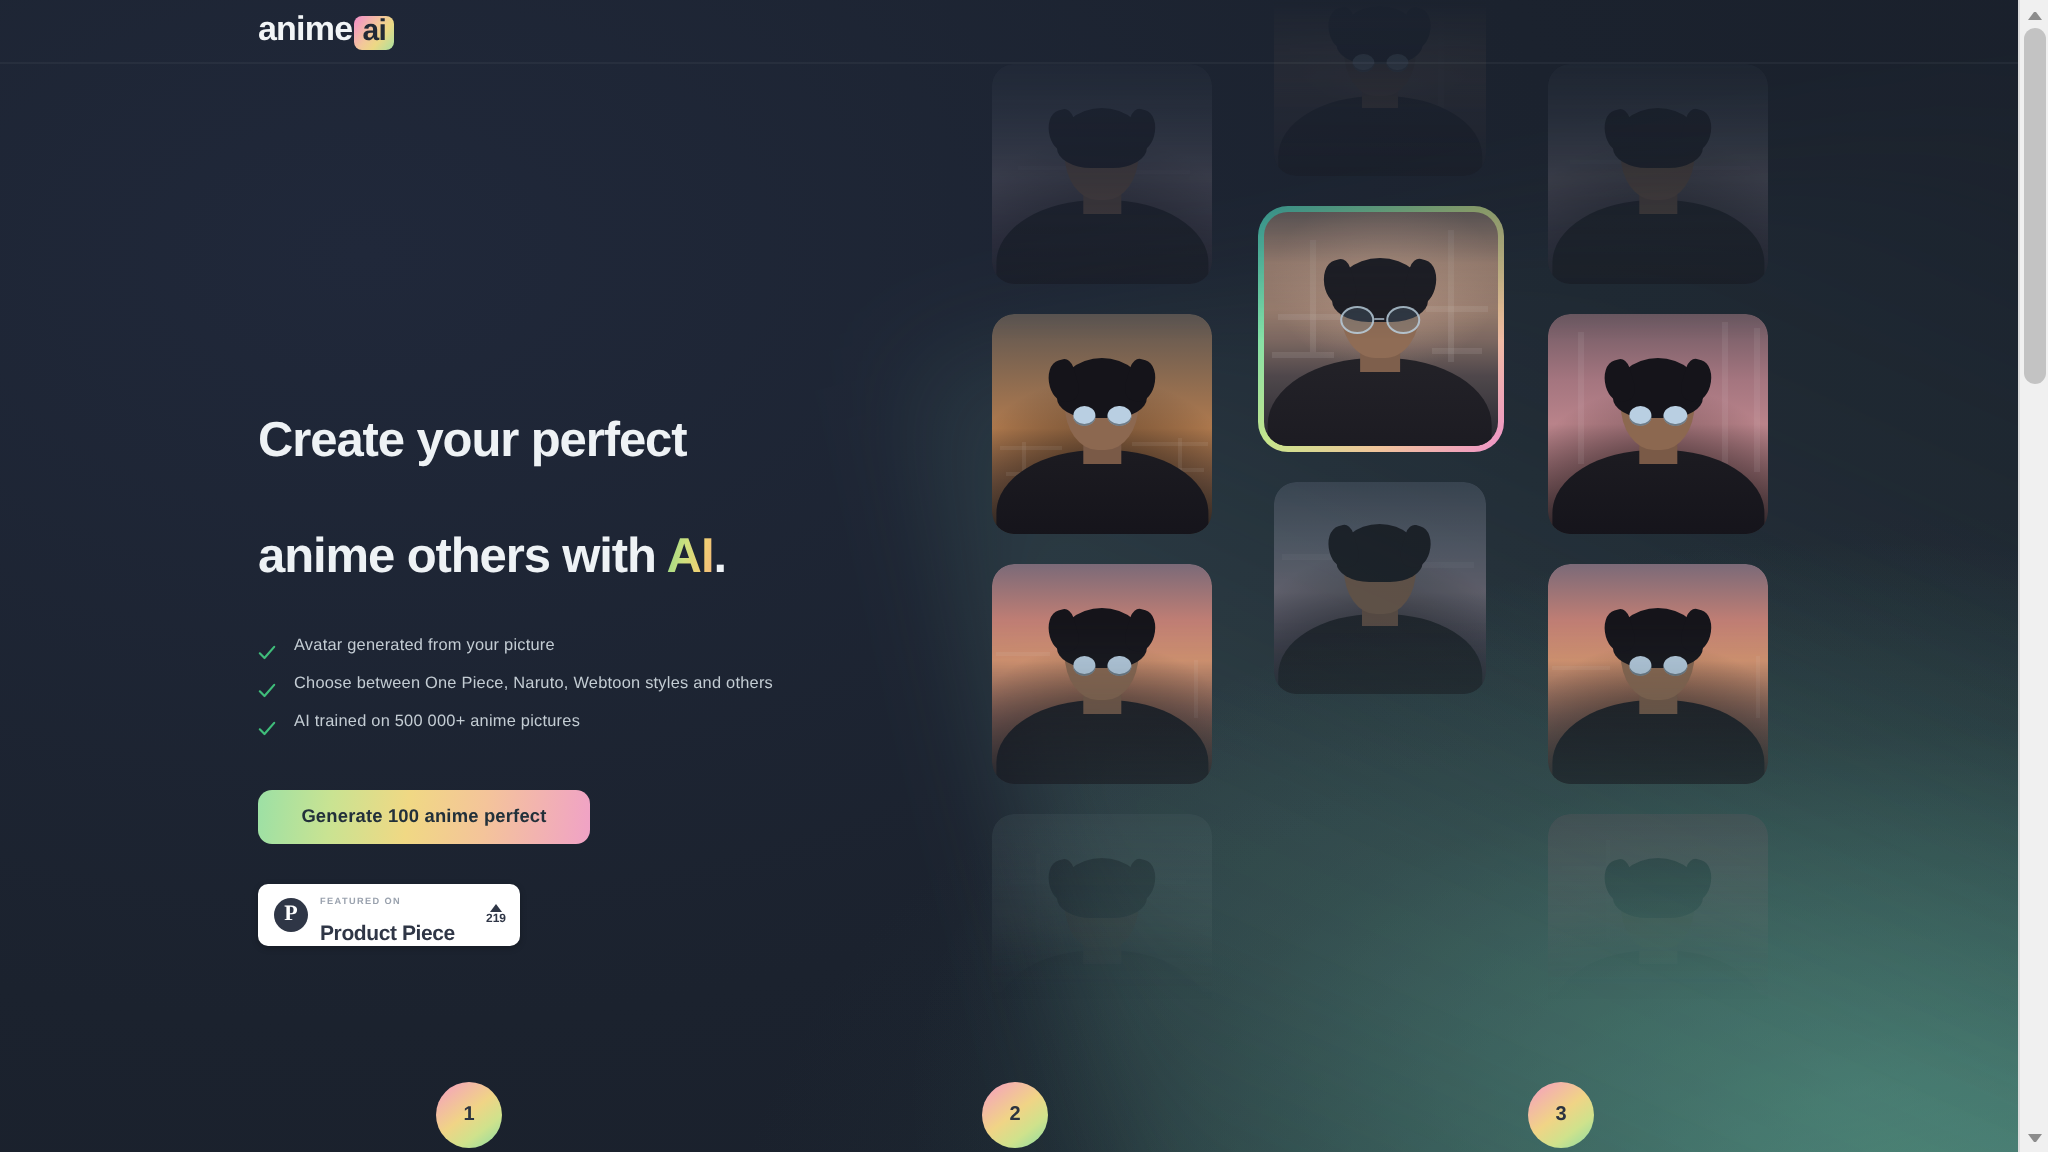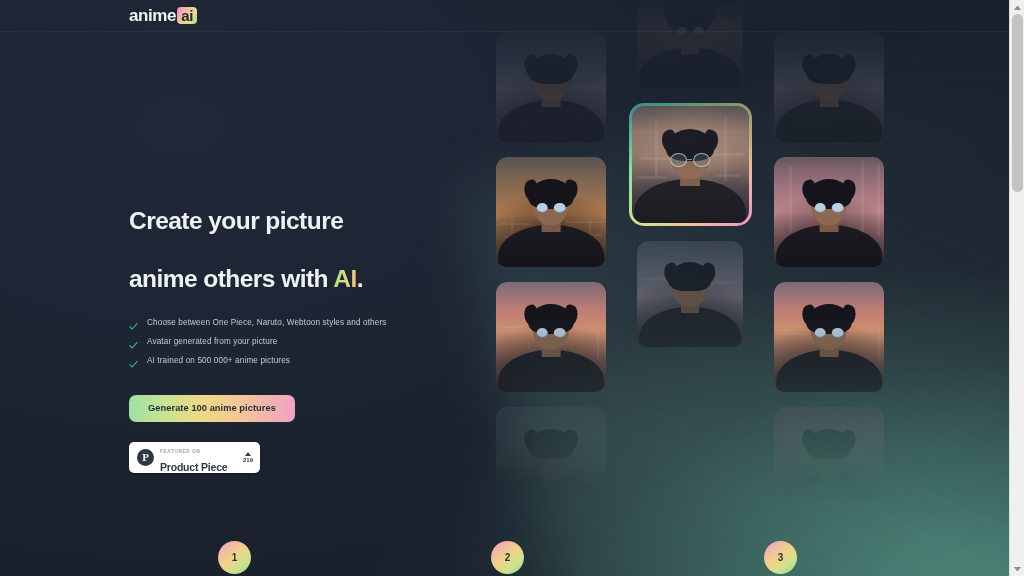--- a/index.html
+++ b/index.html
@@ -488,52 +488,52 @@
     <header id="site-header">
       <div class="logo">
         <span class="logo-word">anime</span>
         <span class="logo-badge">ai</span>
       </div>
     </header>
 
     <section id="hero-copy">
 
       <h1 id="hero-title">
-        <span>Create your picture</span><br>
+        <span>Create your perfect</span><br>
         <span>anime others with </span><span class="grad-ai">AI</span><span class="title-dot">.</span>
       </h1>
 
       <ul id="feature-list">
+        <li>
+          <span class="check">
+            <svg width="9" height="9" viewBox="0 0 10 10">
+                <path d="M1 5.2 L3.6 7.8 L9 1.6" fill="none" stroke="#3fbd7a" stroke-width="1.2" stroke-linecap="round" stroke-linejoin="round"></path>
+              </svg>
+          </span>
+          <span class="feat-text">Avatar generated from your picture</span>
+        </li>
         <li>
           <span class="check">
             <svg width="9" height="9" viewBox="0 0 10 10">
                 <path d="M1 5.2 L3.6 7.8 L9 1.6" fill="none" stroke="#3fbd7a" stroke-width="1.2" stroke-linecap="round" stroke-linejoin="round"></path>
               </svg>
           </span>
           <span class="feat-text">Choose between One Piece, Naruto, Webtoon styles and others</span>
         </li>
         <li>
           <span class="check">
             <svg width="9" height="9" viewBox="0 0 10 10">
                 <path d="M1 5.2 L3.6 7.8 L9 1.6" fill="none" stroke="#3fbd7a" stroke-width="1.2" stroke-linecap="round" stroke-linejoin="round"></path>
               </svg>
           </span>
-          <span class="feat-text">Avatar generated from your picture</span>
-        </li>
-        <li>
-          <span class="check">
-            <svg width="9" height="9" viewBox="0 0 10 10">
-                <path d="M1 5.2 L3.6 7.8 L9 1.6" fill="none" stroke="#3fbd7a" stroke-width="1.2" stroke-linecap="round" stroke-linejoin="round"></path>
-              </svg>
-          </span>
           <span class="feat-text">AI trained on 500 000+ anime pictures</span>
         </li>
       </ul>
 
-      <button id="cta-button">Generate 100 anime pictures</button>
+      <button id="cta-button">Generate 100 anime perfect</button>
 
       <div id="product-hunt-badge">
         <span class="ph-logo">P</span>
         <span class="ph-text">
           <span class="ph-kicker">FEATURED ON</span>
           <span class="ph-name">Product Piece</span>
         </span>
         <span class="ph-votes">
           <i class="ph-caret"></i>
           <span class="ph-count">219</span>

